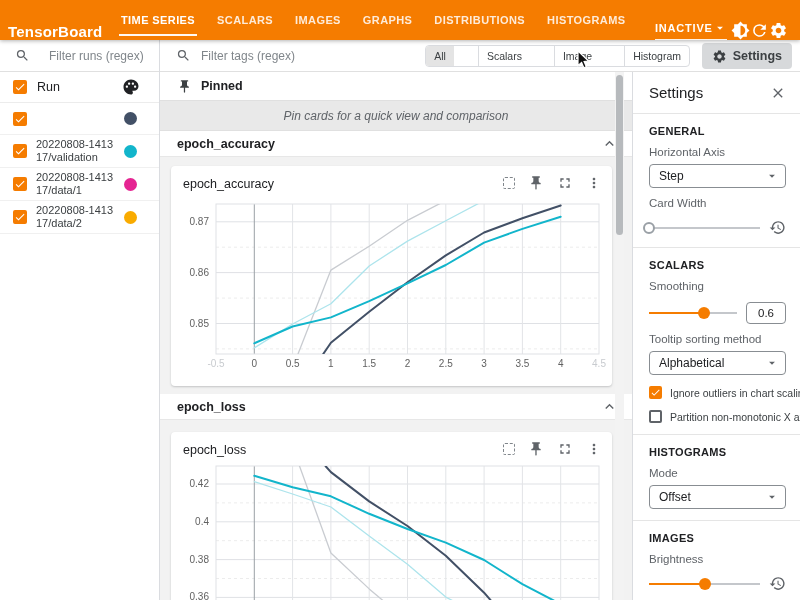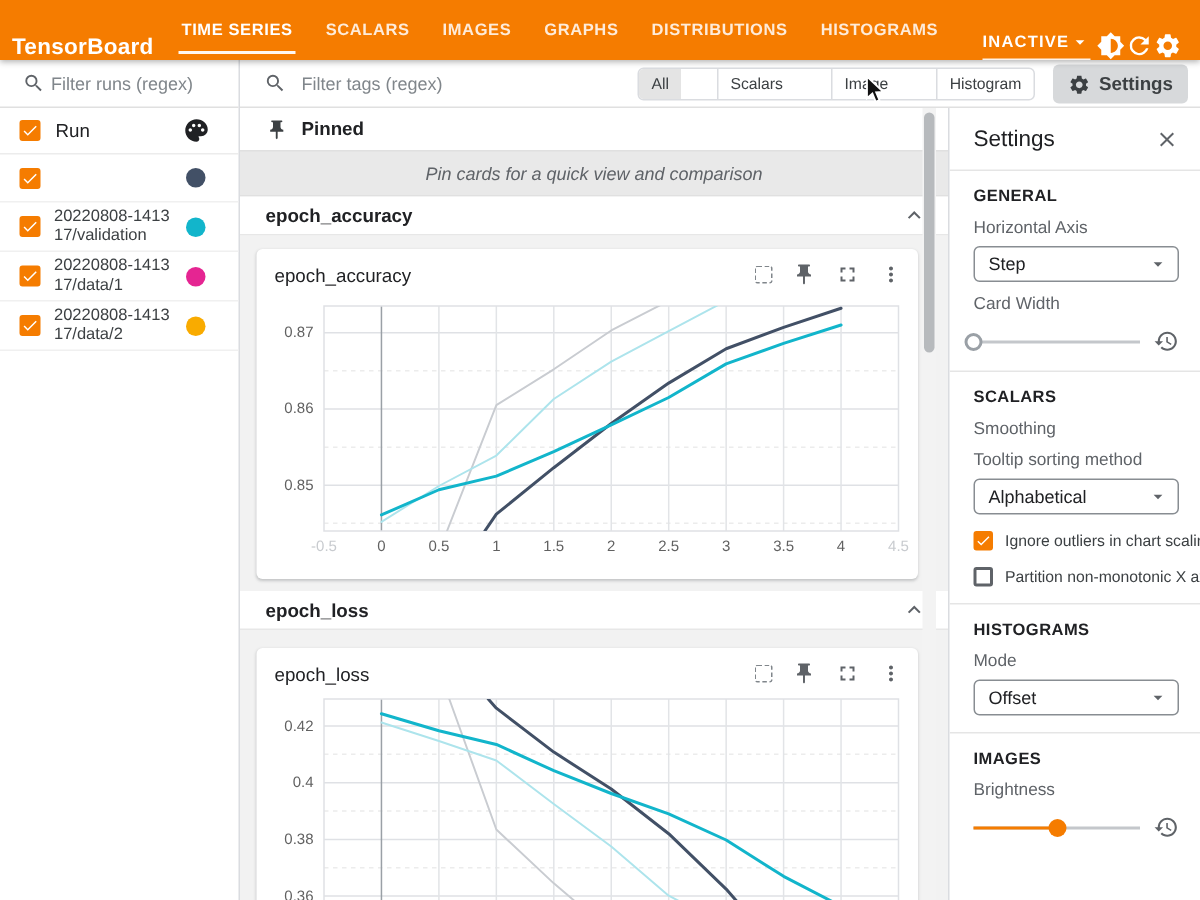--- a/index.html
+++ b/index.html
@@ -18,21 +18,21 @@
   .tab.active::after { content:''; position:absolute; left:9px; right:9px; bottom:4px; height:2px; background:rgba(255,255,255,.95); }
   .hdr-right { margin-left:auto; display:flex; align-items:center; gap:0; margin-right:12px; }
   .status { display:flex; align-items:center; justify-content:space-between; width:72px; border-bottom:1px solid rgba(255,255,255,.9);
             padding-bottom:4px; color:#fff; font-size:11px; font-weight:bold; letter-spacing:.8px; margin-right:4px; }
   .hicon { width:19px; height:19px; fill:#fff; }
 
   
   .sidebar { position:absolute; left:0; top:40px; width:160px; bottom:0; background:#fff; border-right:1px solid #dadce0; z-index:5; }
   .srch { height:32px; display:flex; align-items:center; padding-left:15px; border-bottom:1px solid #e0e0e0; }
   .srch svg { width:15px; height:15px; fill:#5f6368; flex:none; }
-  .srch input { border:none; outline:none; margin-left:4px; width:110px; font-family:inherit; font-size:12px; color:#14532d; }
+  .srch input { border:none; outline:none; margin-left:19px; width:110px; font-family:inherit; font-size:12px; color:#14532d; }
   .srch input::placeholder { color:#80868b; }
   .runhdr { height:31px; display:flex; align-items:center; padding-left:13px; border-bottom:1px solid #ececec; }
   .runhdr .rh-label { margin-left:10px; font-size:12.5px; color:#202124; }
   .palette { margin-left:auto; margin-right:19px; width:18px; height:18px; fill:#202124; }
   .runrow { display:flex; align-items:center; padding:3px 0 3px 13px; min-height:32px; border-bottom:1px solid #f0f0f0; }
   .runname { margin-left:9px; width:82px; font-size:11px; line-height:13px; color:#3c4043; word-break:break-all; }
   .dot { width:13px; height:13px; border-radius:50%; margin-left:auto; margin-right:22px; flex:none; }
   .cb { width:14px; height:14px; border:2px solid #5f6368; border-radius:2px; flex:none; position:relative; background:#fff; cursor:pointer; }
   .cb svg { display:none; width:12px; height:12px; fill:#fff; position:absolute; left:-1px; top:-1px; }
   .cb.checked { background:#f57c00; border-color:#f57c00; }
@@ -384,20 +384,28 @@
         <div class="thumb" style="left: 0%;"></div>
     </div>
     <svg class="reset" viewBox="0 0 24 24">
         <path d="M13 3c-4.97 0-9 4.03-9 9H1l3.89 3.89.07.14L9 12H6c0-3.87 3.13-7 7-7s7 3.13 7 7-3.13 7-7 7c-1.93 0-3.68-.79-4.94-2.06l-1.42 1.42C8.27 19.99 10.51 21 13 21c4.97 0 9-4.03 9-9s-4.03-9-9-9zm-1 5v5l4.28 2.54.72-1.21-3.5-2.08V8h-1.5z"></path>
       </svg>
   </div>
   <div class="sdiv"></div>
 
   <div class="sheading">SCALARS</div>
   <div class="slabel">Smoothing</div>
+  <div class="srow">
+    <div class="slider">
+      <div class="track"></div>
+        <div class="fill" style="width: 62%;"></div>
+        <div class="thumb" style="left: 62%;"></div>
+    </div>
+    <div class="valbox">0.6</div>
+  </div>
   <div class="slabel">Tooltip sorting method</div>
   <div class="select">
     <span>Alphabetical</span>
     <svg viewBox="0 0 24 24">
         <path d="M7 10l5 5 5-5z"></path>
       </svg>
   </div>
   <div class="crow">
     <span class="cb checked">
         <svg viewBox="0 0 24 24">

